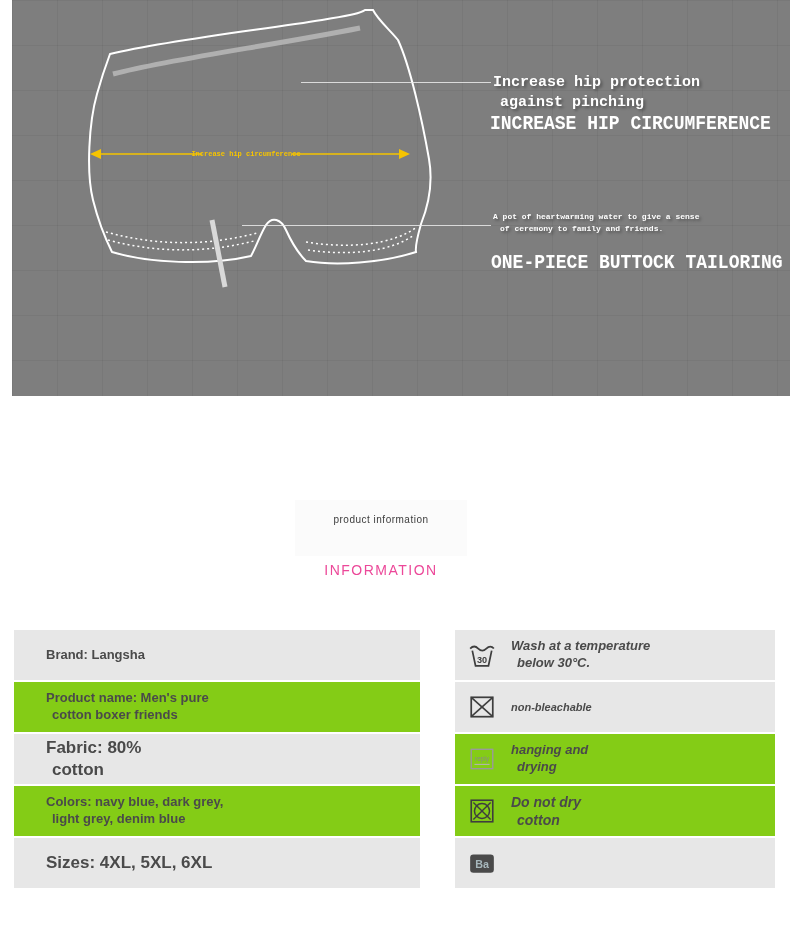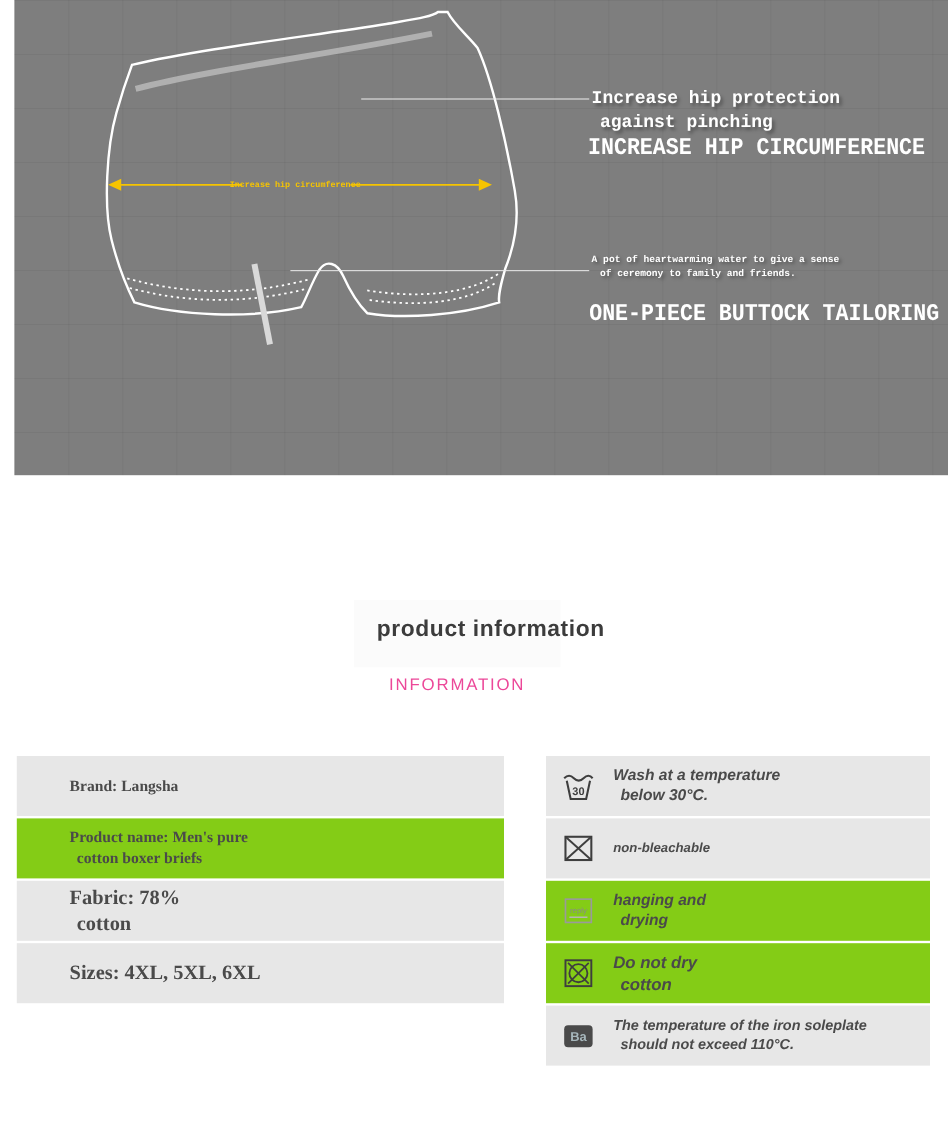--- a/index.html
+++ b/index.html
@@ -32,31 +32,31 @@
   .hero-heading { position:absolute; color:#ffffff; font-weight:bold; font-size:20px;
                   letter-spacing:0px; transform:scaleX(0.9); transform-origin:left center;
                   white-space:nowrap; }
   .hh1 { left:478px; top:112px; }
   .hh2 { left:479px; top:251px; }
 
   
   .title-glow { position:absolute; left:295px; top:500px; width:172px; height:56px;
                 background:#fbfbfb; }
   .info-title { position:absolute; left:0; top:514px; width:762px; text-align:center;
-                font-size:19px; font-weight:bold; color:#3c3c3c; letter-spacing:0.5px;margin-left:28px; }
+                font-size:10px; font-weight:normal; color:#3c3c3c; letter-spacing:0.5px; }
   .info-subtitle { position:absolute; left:0; top:562px; width:762px; text-align:center;
                    font-size:14px; color:#ec4899; letter-spacing:1.5px; }
 
   
   .specs-col { position:absolute; left:14px; top:630px; width:406px; }
   .care-col  { position:absolute; left:455px; top:630px; width:320px; }
   .row { height:50px; margin-bottom:2px; display:flex; align-items:center; }
   .row.shade-a { background:#e7e7e7; }
   .row.shade-b { background:#84cc16; }
-  .spec-text { padding-left:44px; font-weight:bold; color:#4a4a4a; font-size:13px; line-height:1.3;font-family:Liberation Serif, serif; }
+  .spec-text { padding-left:32px; font-weight:bold; color:#4a4a4a; font-size:13px; line-height:1.3; }
   .spec-text span { display:block; }
   .spec-text .ind { padding-left:6px; }
   .row.big .spec-text { font-size:17px; }
 
   .care-icon { width:30px; height:28px; margin-left:12px; flex:0 0 30px;
                display:flex; align-items:flex-end; justify-content:center; }
   .care-text { margin-left:14px; font-weight:bold; color:#4a4a4a; line-height:1.3;font-style:italic; }
   .care-text span { display:block; }
   .care-text .ind { padding-left:6px; }
   .fs13 .care-text { font-size:13px; }
@@ -122,27 +122,33 @@
   <section class="specs-col">
     <div class="row shade-a">
       <div class="spec-text">
         <span>Brand: Langsha</span>
         <span class="ind"></span>
       </div>
     </div>
     <div class="row shade-b">
       <div class="spec-text">
         <span>Product name: Men's pure</span>
-        <span class="ind">cotton boxer briefs</span>
+        <span class="ind">cotton boxer friends</span>
       </div>
     </div>
     <div class="row shade-a big">
       <div class="spec-text">
-        <span>Fabric: 78%</span>
+        <span>Fabric: 80%</span>
         <span class="ind">cotton</span>
+      </div>
+    </div>
+    <div class="row shade-b">
+      <div class="spec-text">
+        <span>Colors: navy blue, dark grey,</span>
+        <span class="ind">light grey, denim blue</span>
       </div>
     </div>
     <div class="row shade-a big">
       <div class="spec-text">
         <span>Sizes: 4XL, 5XL, 6XL</span>
         <span class="ind"></span>
       </div>
     </div>
   </section>
 
@@ -205,20 +211,16 @@
       </div>
     </div>
 
     <div class="row shade-a fs12">
       <span class="care-icon">
         <svg width="28" height="28" viewBox="0 0 26 26">
           <rect x="2" y="5" width="22" height="17" rx="3" fill="#4a4a4a"></rect>
           <text x="13" y="17.5" font-size="10" font-weight="bold" fill="#a7b7bc" text-anchor="middle">Ba</text>
         </svg>
       </span>
-      <div class="care-text">
-        <span>The temperature of the iron soleplate</span>
-        <span class="ind">should not exceed 110°C.</span>
-      </div>
     </div>
 
   </section>
 </div>
 
 </body></html>

